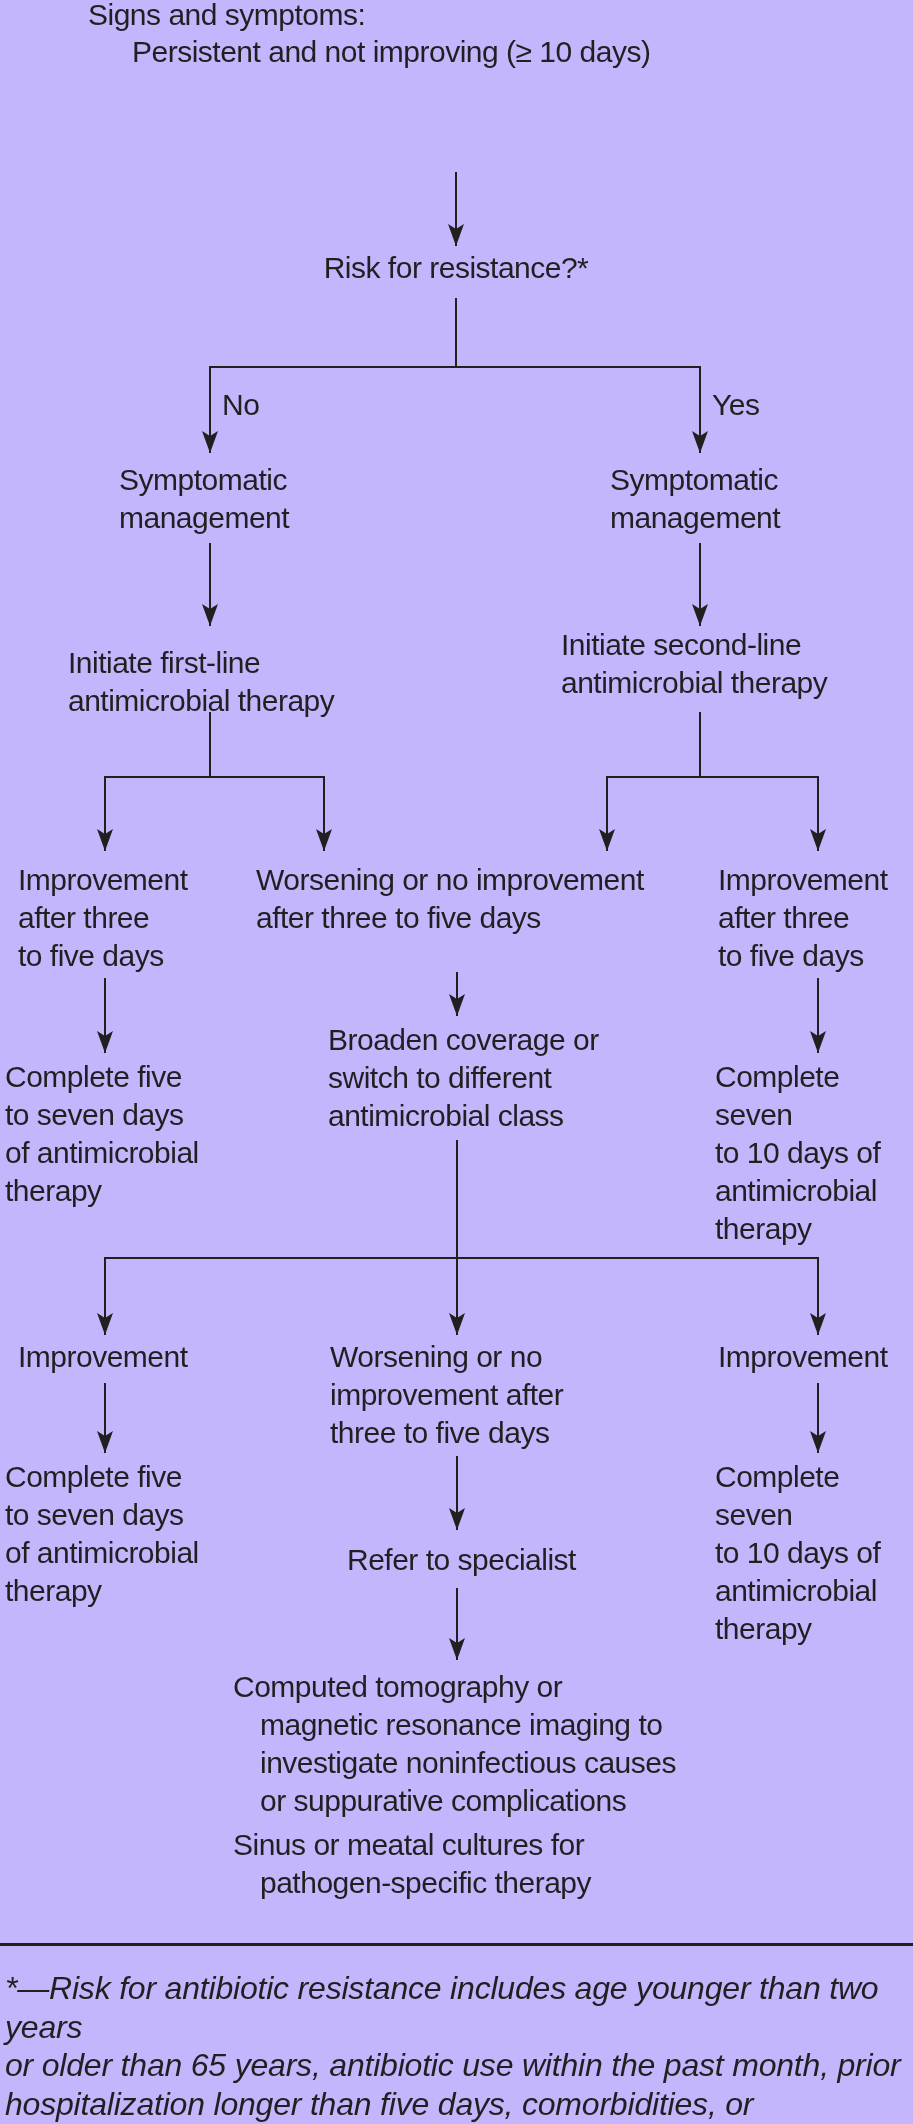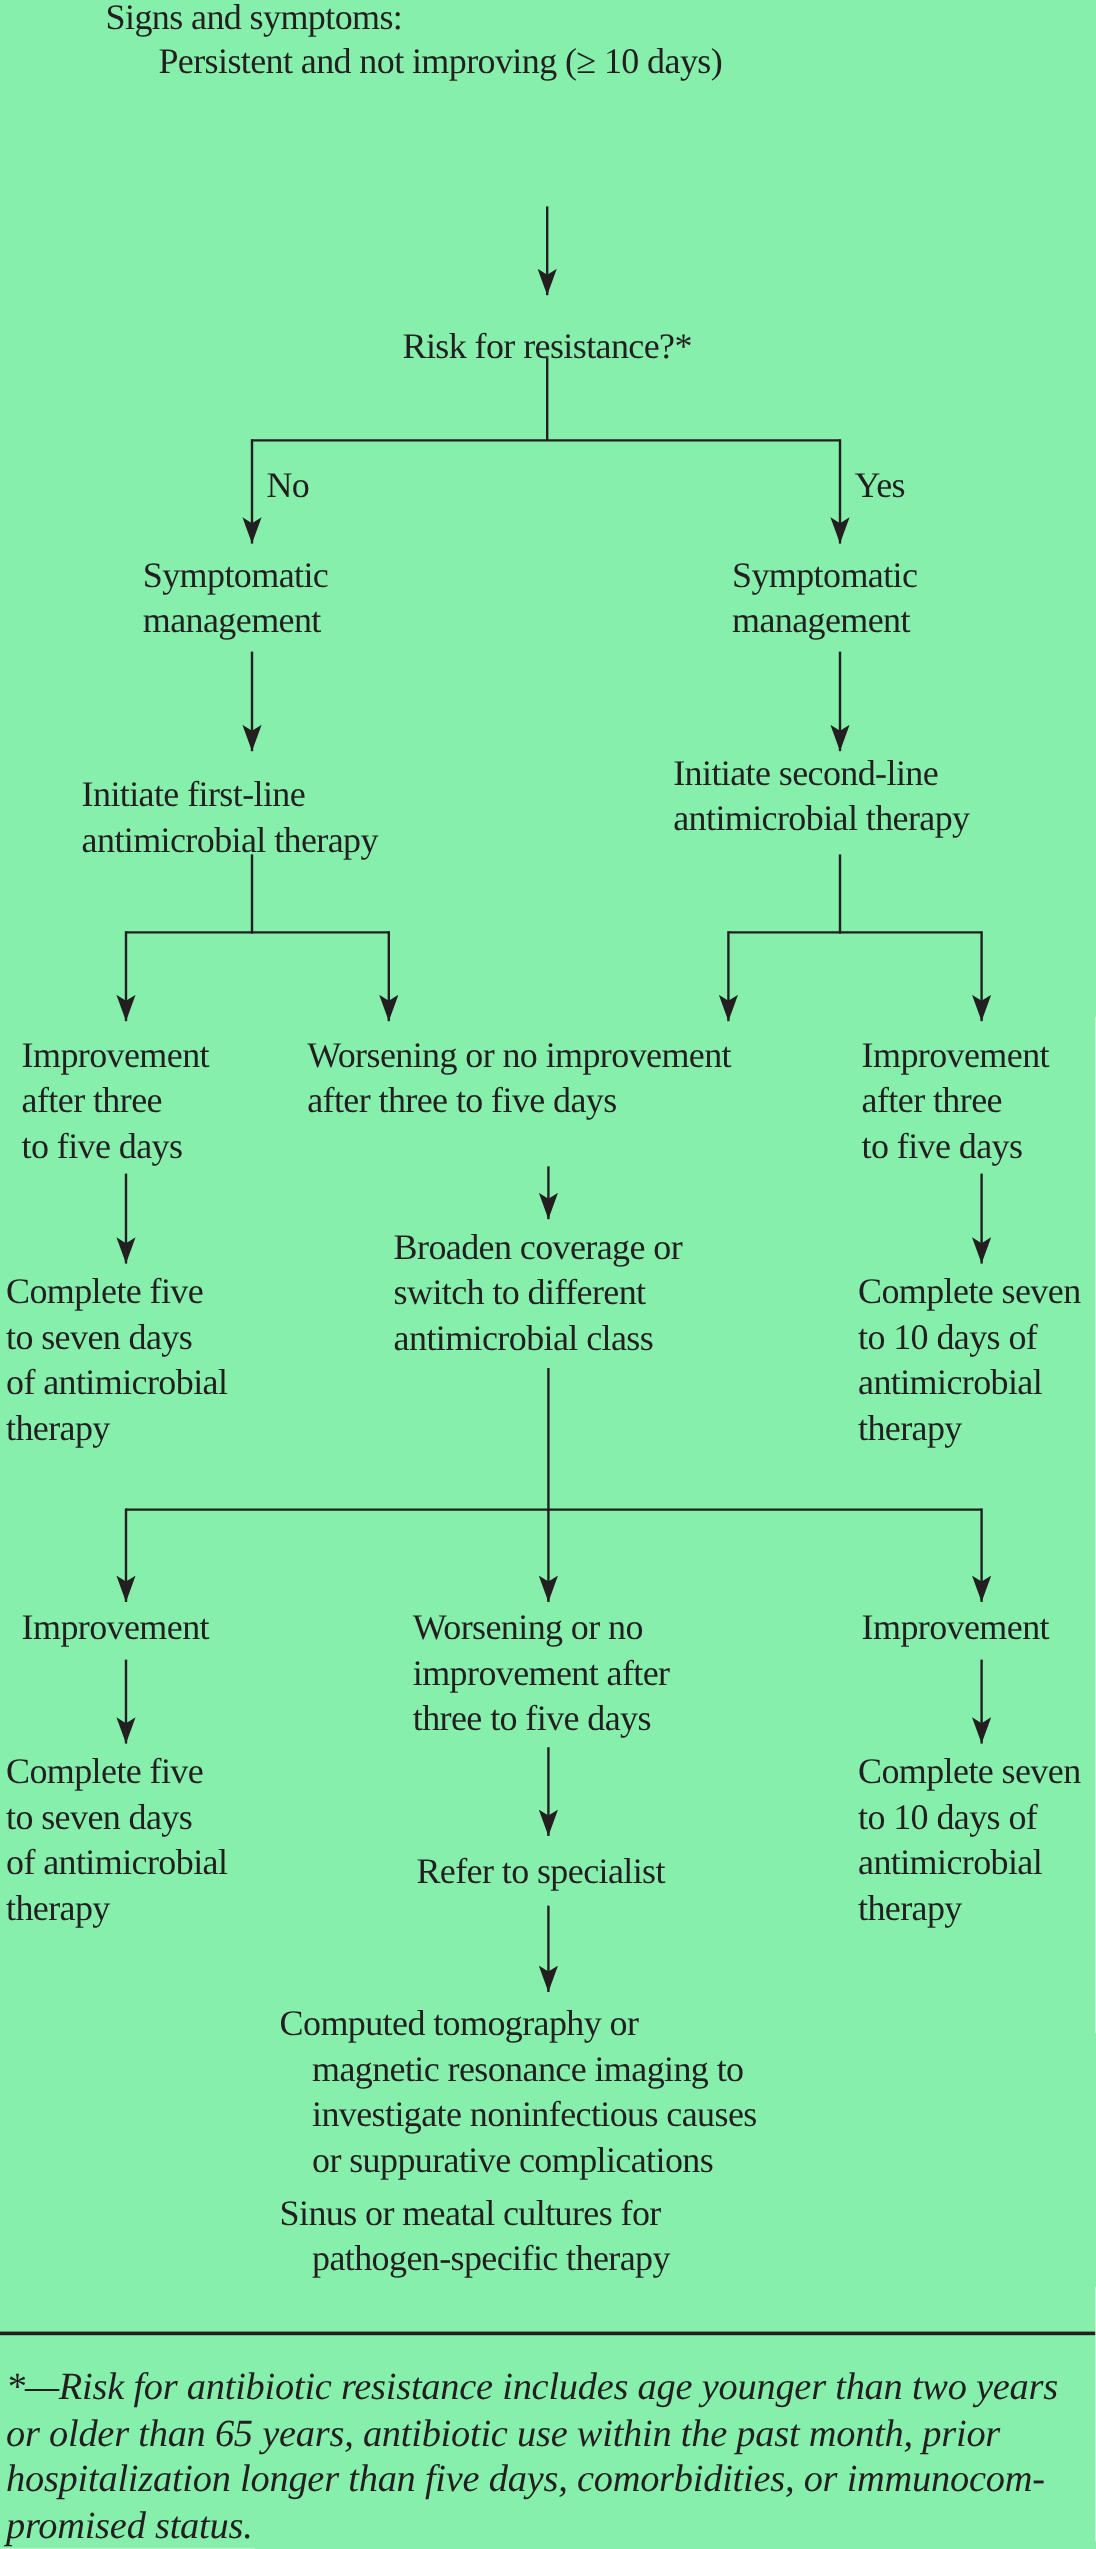--- a/index.html
+++ b/index.html
@@ -1,22 +1,22 @@
 <!DOCTYPE html>
 <html><head>
 <meta charset="utf-8">
 <style>
   html,body{margin:0;padding:0;background:#ffffff;}
-  .canvas{position:relative;width:913px;height:2124px;background:#86efac;overflow:hidden;
-          font-family:Liberation Serif, serif;}
+  .canvas{position:relative;width:913px;height:2124px;background:#c4b5fd;overflow:hidden;
+          font-family:Liberation Sans, sans-serif;}
   .lines{position:absolute;left:0;top:0;}
   .t{position:absolute;font-size:30px;line-height:38px;color:#231f20;
      white-space:pre-line;letter-spacing:-0.5px;}
   .list{line-height:45px;margin-left:14px;}
-  .center{transform:translateX(-50%);white-space:nowrap;margin-top:21px;}
+  .center{transform:translateX(-50%);white-space:nowrap;}
   .hang{text-indent:-27px;}
   .rule{position:absolute;left:0;top:1943px;width:913px;height:3px;background:#231f20;}
   .footnote{position:absolute;left:5px;top:1969px;width:906px;
             font-style:italic;font-size:32px;line-height:38.5px;color:#231f20;
             white-space:pre-line;letter-spacing:-0.2px;}
   .ln{stroke:#231f20;stroke-width:2;fill:none;}
 </style>
 </head>
 <body>
 
@@ -89,21 +89,21 @@
 therapy</div>
   <div class="t" style="left:328px;top:1021px">Broaden coverage or
 switch to different
 antimicrobial class</div>
   <div class="t" style="left:715px;top:1058px">Complete seven
 to 10 days of
 antimicrobial
 therapy</div>
 
   <div class="t" style="left:18px;top:1338px">Improvement</div>
-  <div class="t" style="left:344px;top:1338px">Worsening or no
+  <div class="t" style="left:330px;top:1338px">Worsening or no
 improvement after
 three to five days</div>
   <div class="t" style="left:718px;top:1338px">Improvement</div>
 
   <div class="t" style="left:5px;top:1458px">Complete five
 to seven days
 of antimicrobial
 therapy</div>
   <div class="t" style="left:347px;top:1541px">Refer to specialist</div>
   <div class="t" style="left:715px;top:1458px">Complete seven

